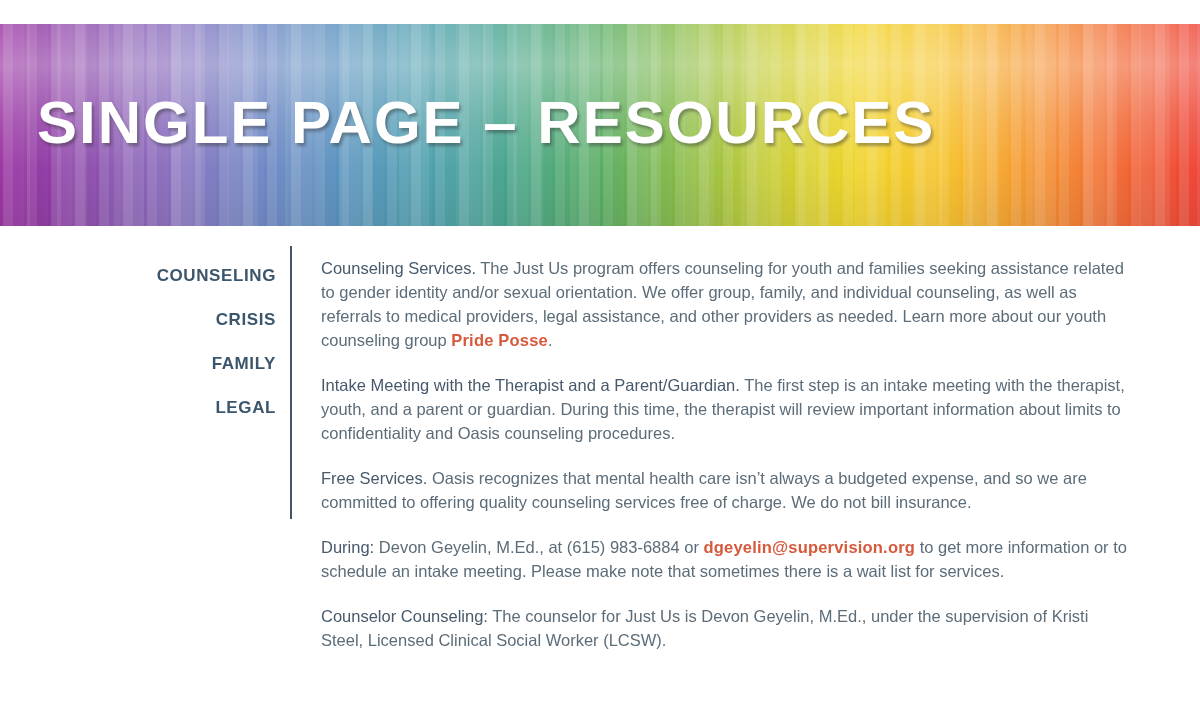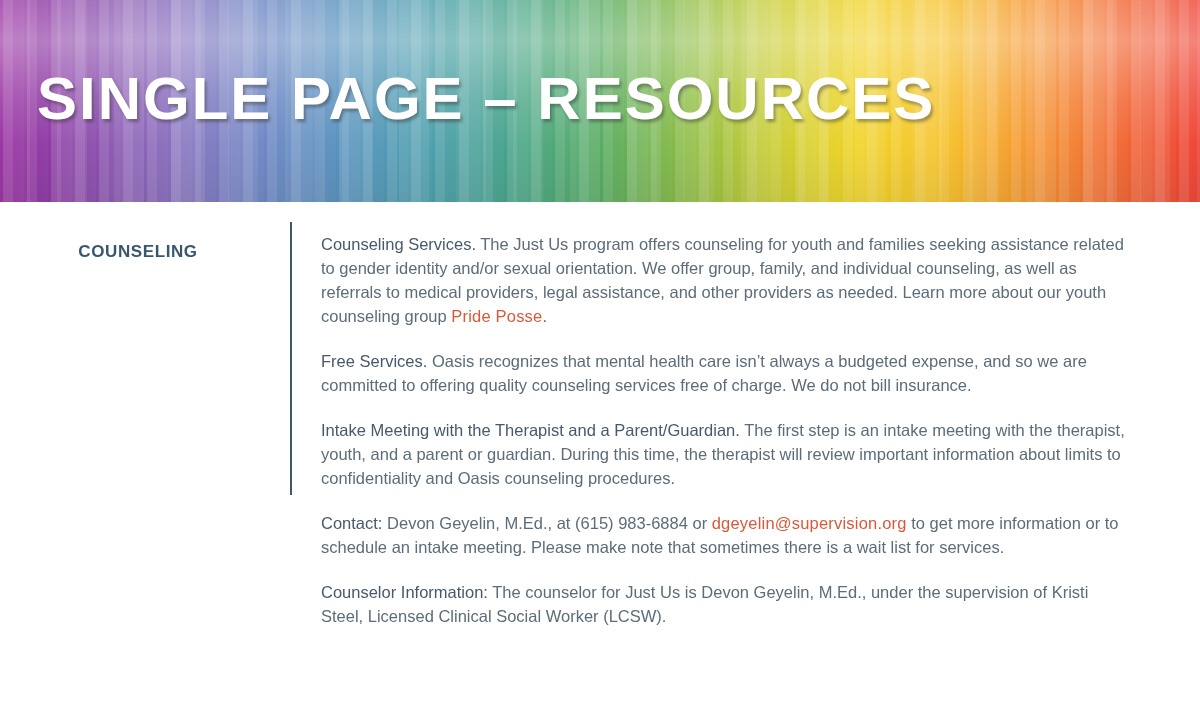--- a/index.html
+++ b/index.html
@@ -23,20 +23,21 @@
         rgba(255,255,255,0.00) 72%,
         rgba(0,0,0,0.06) 100%),
       repeating-linear-gradient(90deg,
         rgba(255,255,255,0.00) 0px,  rgba(255,255,255,0.00) 3px,
         rgba(255,255,255,0.13) 3px,  rgba(255,255,255,0.13) 13px,
         rgba(255,255,255,0.03) 13px, rgba(255,255,255,0.03) 24px),
       repeating-linear-gradient(90deg,
         rgba(255,255,255,0.08) 0px,  rgba(255,255,255,0.08) 30px,
         rgba(255,255,255,0.00) 30px, rgba(255,255,255,0.00) 57px),
       var(--rainbow, linear-gradient(90deg, #93259B, #6F86C4, #47A489, #F0D426, #EE4134));
+    margin-top: 24px;
   }
   .banner h1 {
     margin: 0 0 6px 0;
     padding-left: 37px;
     font-size: 60px;
     font-weight: 700;
     letter-spacing: 2px;
     color: #ffffff;
     text-shadow: 2px 3px 3px rgba(40,40,40,0.38);
     white-space: nowrap;
@@ -51,21 +52,21 @@
     margin-top: 20px;
     min-height: 273px;
     border-right: 2px solid var(--divider, #3F566B);
   }
   .sidebar ul {
     list-style: none;
     margin: 0;
     padding: 21px 14px 0 0;
     text-align: right;
   }
-  .sidebar li { margin-bottom: 26px; line-height: 18px; text-align: center; }
+  .sidebar li { margin-bottom: 26px; line-height: 18px; }
   .sidebar a {
     color: var(--sidebar-text, #3B566C);
     font-size: 17px;
     font-weight: 700;
     letter-spacing: 0.6px;
     text-decoration: none;
     cursor: pointer;
   }
 
   .content {
@@ -73,50 +74,53 @@
     padding-top: 30px;
     width: 814px;
     font-size: 16.5px;
     line-height: 24px;
     color: var(--body-text, #5C6C78);
   }
   .content p { margin: 0 0 21px 0; }
   .lead { font-weight: 400; color: var(--bold-text, #47596B); }
   a.inline-link {
     color: var(--accent, #D7593B);
-    font-weight: 400;
+    font-weight: 700;
     text-decoration: none;
     letter-spacing: 0.2px;
     cursor: pointer;
   }
   .italic { }
   .bold-underline { font-weight: 700; text-decoration: underline; }
 </style>
 </head>
 <body>
 
 <header class="banner">
   <h1>SINGLE PAGE – RESOURCES</h1>
 </header>
 
 <div class="layout">
 
   <nav class="sidebar">
     <ul>
       <li><a>COUNSELING</a></li>
+      <li><a>CRISIS</a></li>
+      <li><a>FAMILY</a></li>
+      <li><a>LEGAL</a></li>
     </ul>
   </nav>
 
   <main class="content">
 
     <p><span class="lead">Counseling Services.</span><span> The Just Us program offers counseling for youth and families seeking assistance related to gender identity and/or sexual orientation. We offer group, family, and individual counseling, as well as referrals to medical providers, legal assistance, and other providers as needed. Learn more about our youth counseling group </span><a class="inline-link">Pride Posse</a><span>.</span></p>
 
+    <p><span class="lead">Intake Meeting with the Therapist and a Parent/Guardian.</span><span> The first step is an intake meeting with the therapist, youth, and a parent or guardian.  During this time, the therapist will review important information about limits to confidentiality and Oasis counseling procedures.</span></p>
+
     <p><span class="lead">Free Services.</span><span> Oasis recognizes that mental health care isn’t always a budgeted expense, and so we are committed to offering quality counseling services free of charge. We do not bill insurance.</span></p>
 
-    <p><span class="lead">Intake Meeting with the Therapist and a Parent/Guardian.</span><span> The first step is an intake meeting with the therapist, youth, and a parent or guardian.  During this time, the therapist will review important information about limits to confidentiality and Oasis counseling procedures.</span></p>
+    <p><span class="lead">During:</span><span> Devon Geyelin, M.Ed., at (615) 983-6884 or </span><a class="inline-link">dgeyelin@supervision.org</a><span> to get more information or to schedule an intake meeting.  </span><span class="italic">Please make note that sometimes there is a wait list for services.</span></p>
 
-    <p><span class="lead">Contact:</span><span> Devon Geyelin, M.Ed., at (615) 983-6884 or </span><a class="inline-link">dgeyelin@supervision.org</a><span> to get more information or to schedule an intake meeting.  </span><span class="italic">Please make note that sometimes there is a wait list for services.</span></p>
-
-    <p><span class="lead">Counselor Information:</span><span> The counselor for Just Us is Devon Geyelin, M.Ed., under the supervision of Kristi Steel, Licensed Clinical Social Worker (LCSW).</span></p>
+    <p><span class="lead">Counselor Counseling:</span><span> The counselor for Just Us is Devon Geyelin, M.Ed., under the supervision of Kristi Steel, Licensed Clinical Social Worker (LCSW).</span></p>
 
 
   </main>
 </div>
 
 </body></html>

